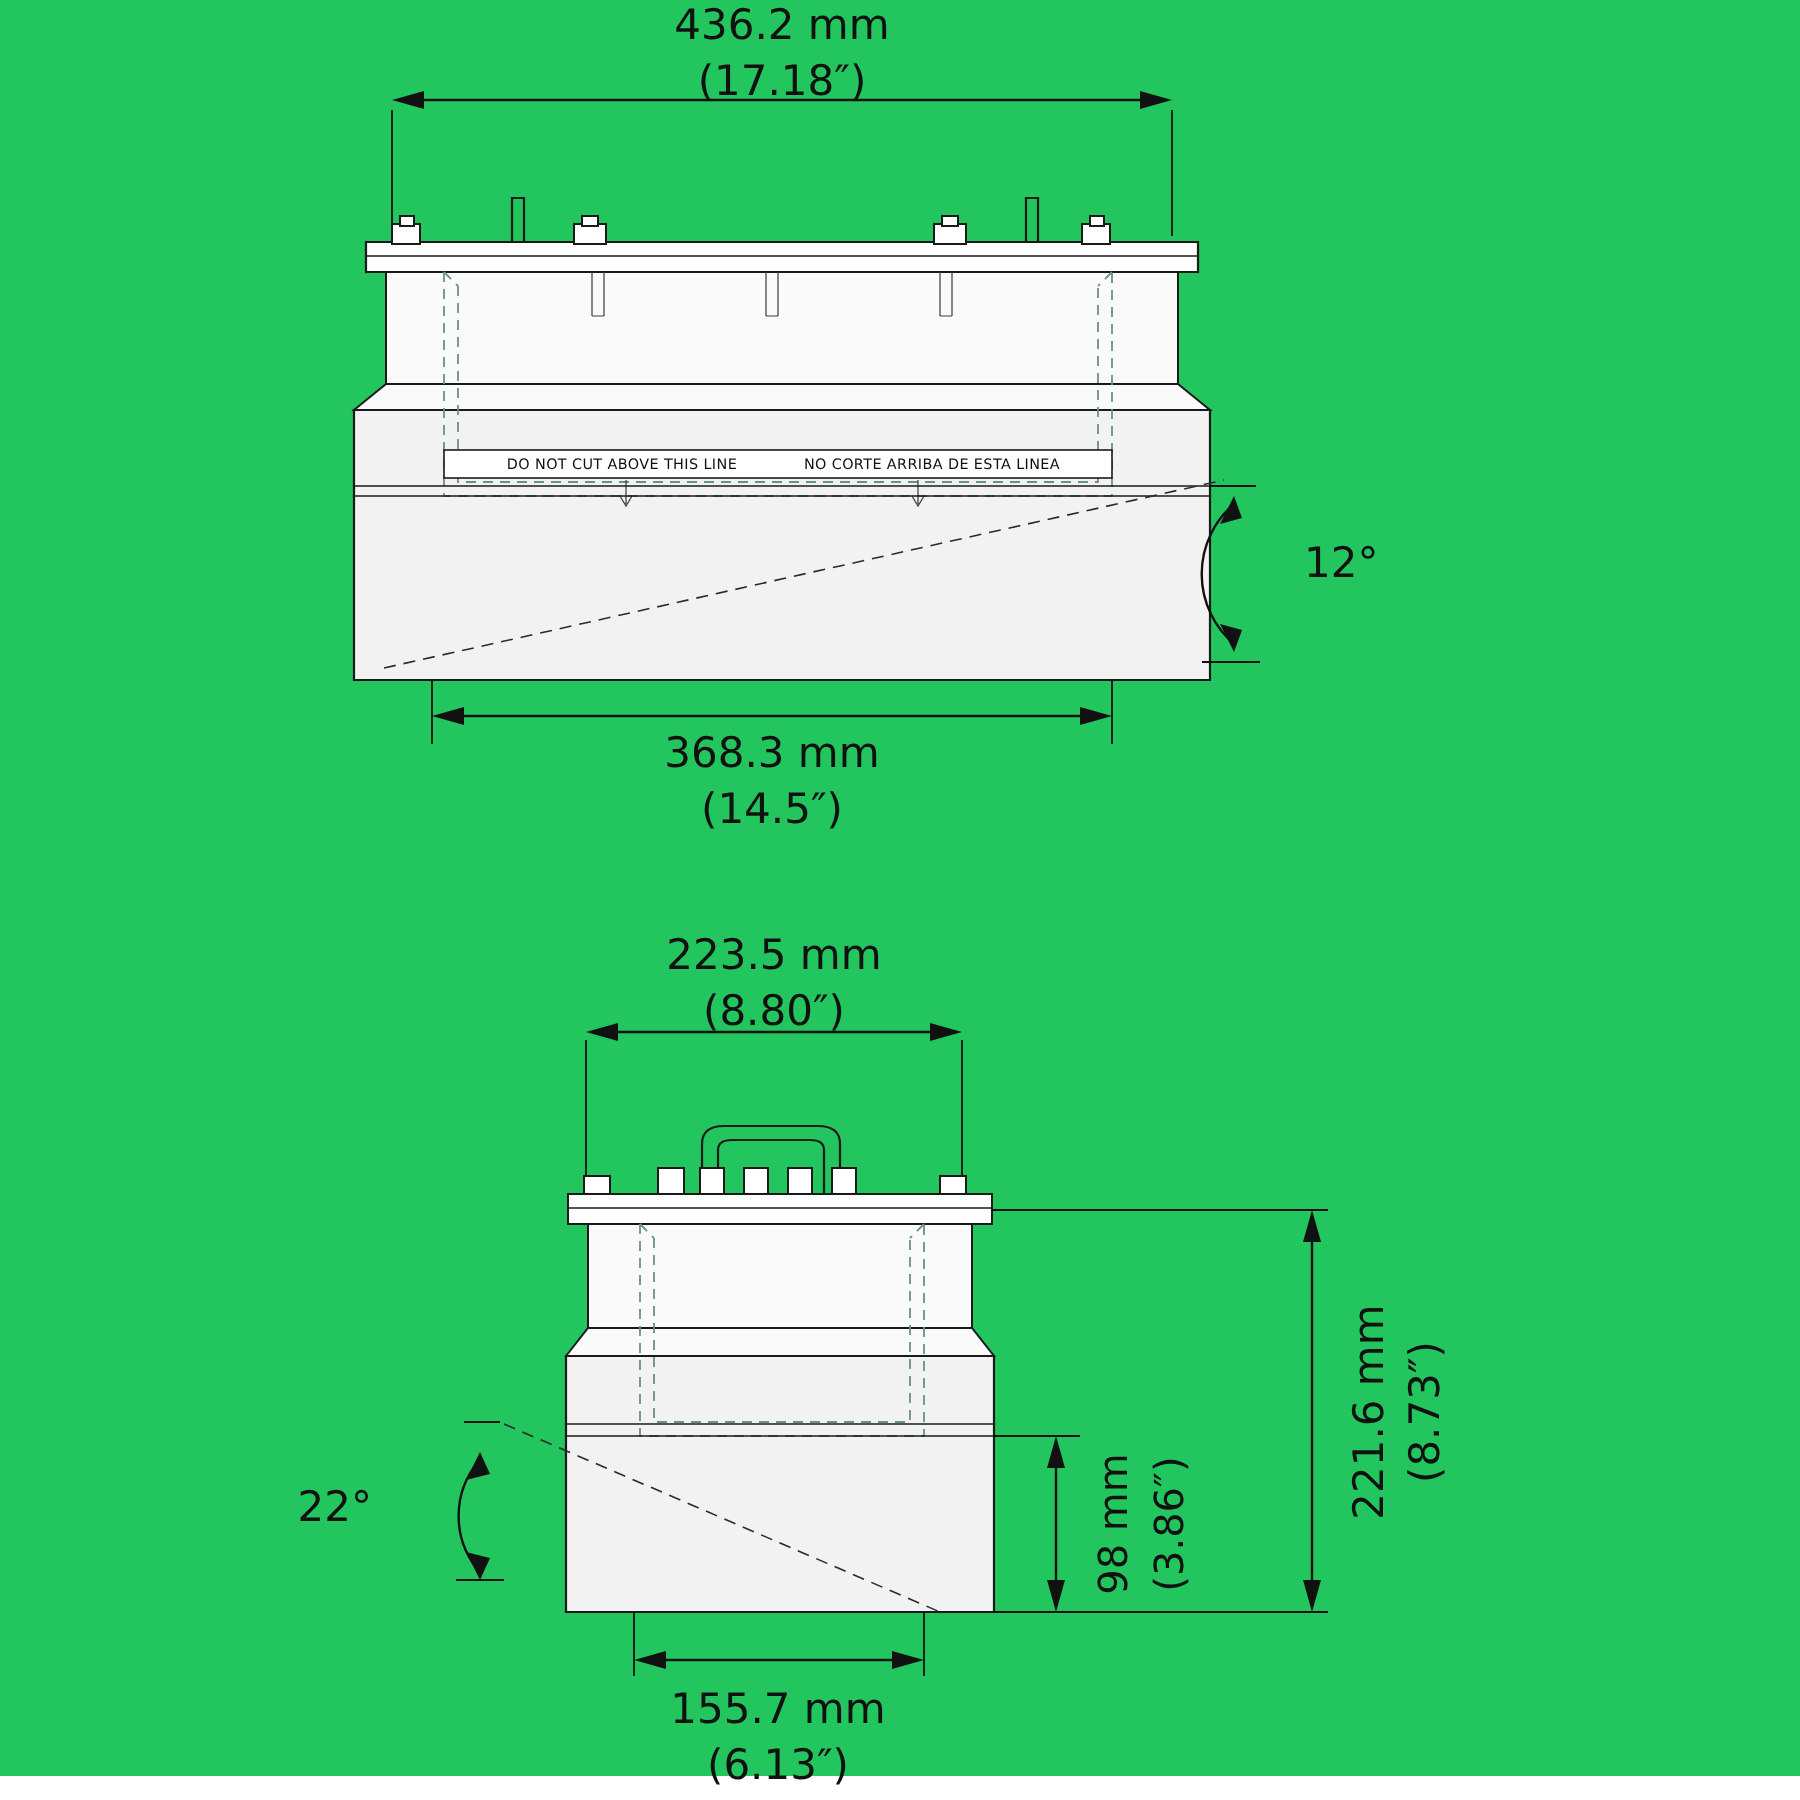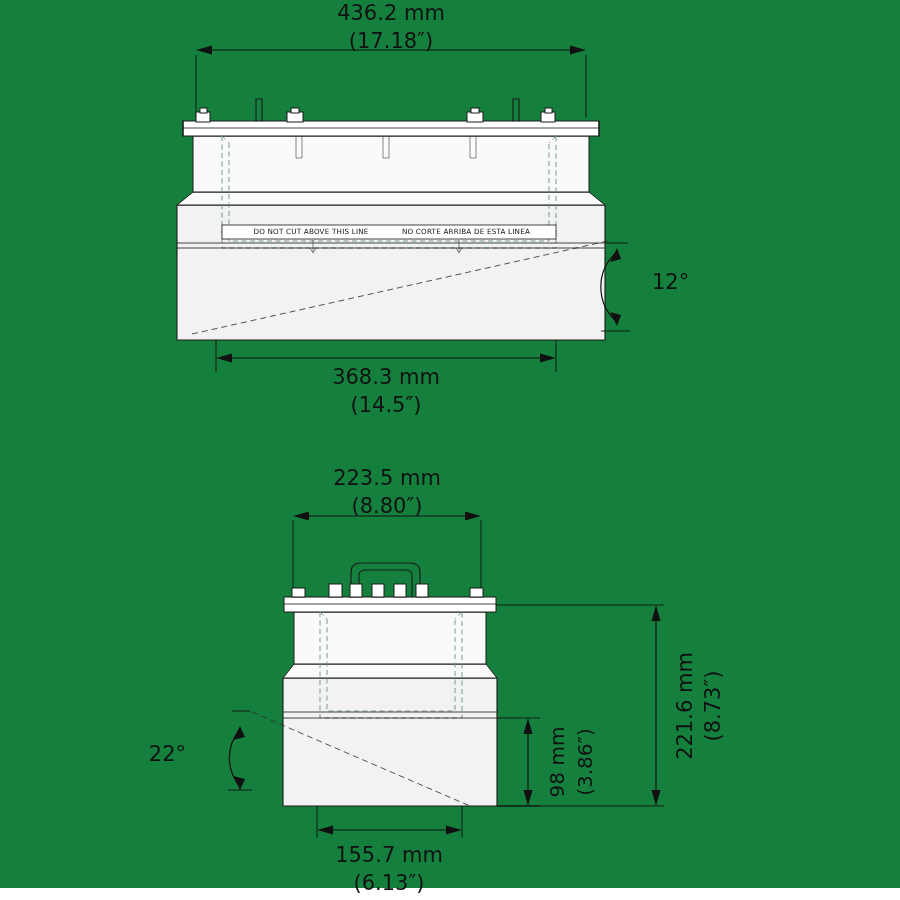--- a/index.html
+++ b/index.html
@@ -11,21 +11,21 @@
     width: 900px;
     height: 900px;
     font-family: "DejaVu Sans", sans-serif;
     color: #1a1a1a;
     overflow: hidden;
   }
   #sheet {
     position: relative;
     width: 900px;
     height: 888px;
-    background: #15803d;
+    background: #22c55e;
   }
   svg#drawing {
     position: absolute;
     left: 0;
     top: 0;
     width: 900px;
     height: 900px;
   }
   .dimtext {
     font-family: "DejaVu Sans", sans-serif;

